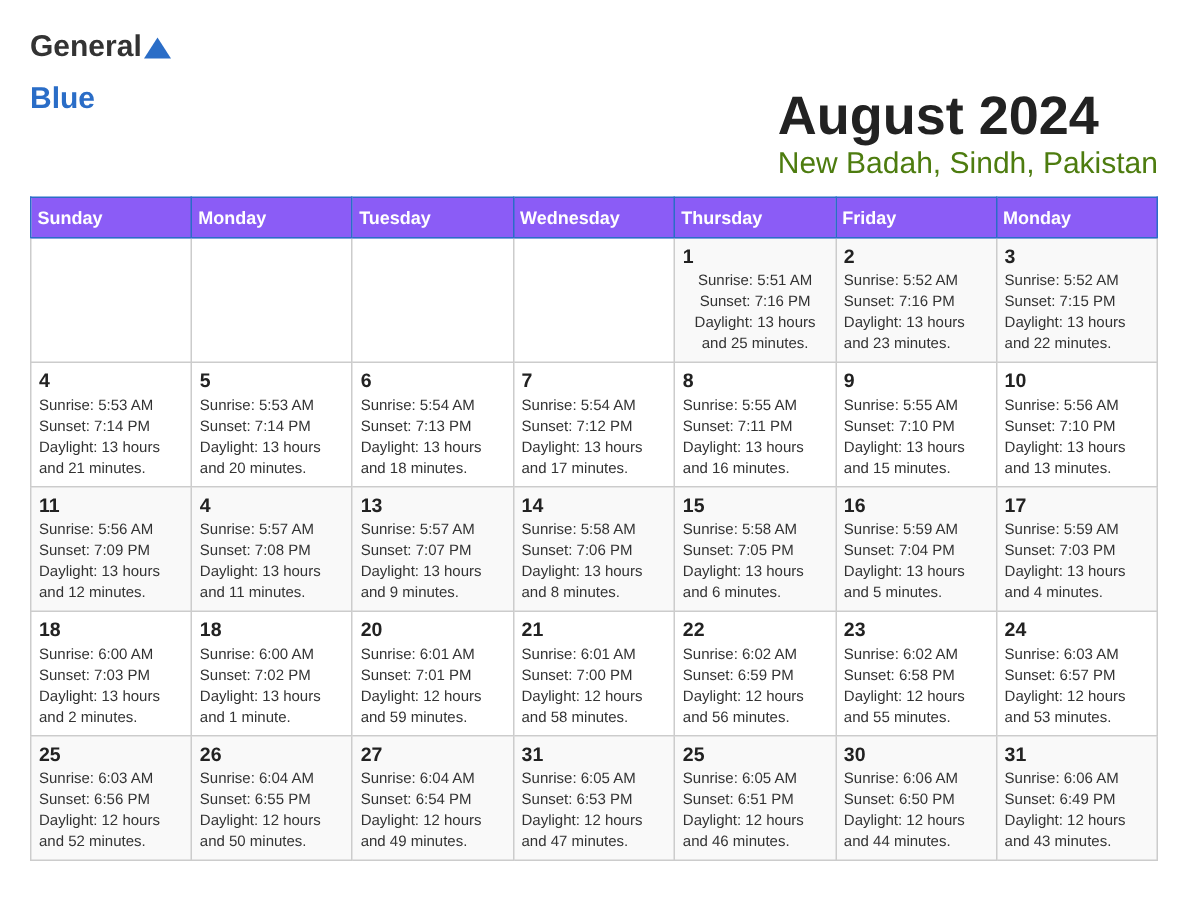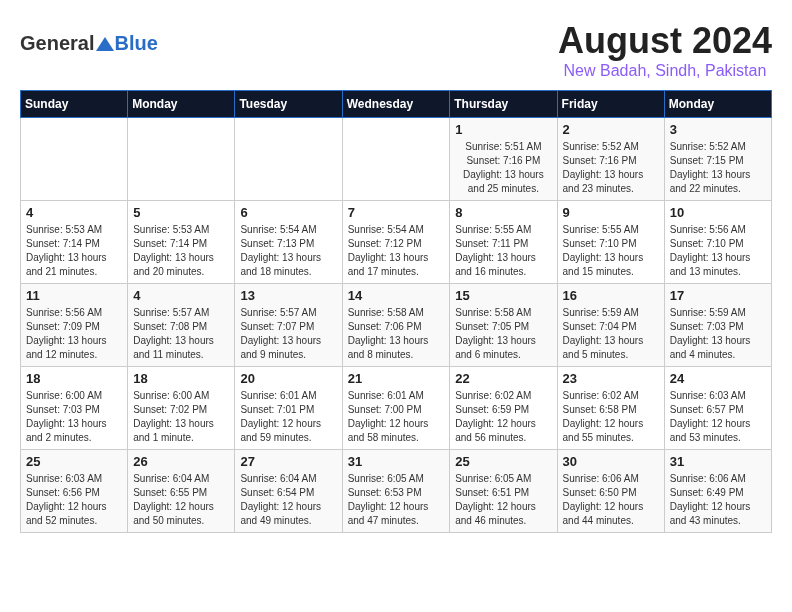--- a/index.html
+++ b/index.html
@@ -11,57 +11,58 @@
       padding: 20px;
     }
     .header {
       display: flex;
       justify-content: space-between;
       align-items: flex-start;
       margin-bottom: 10px;
     }
     .logo {
       display: flex;
-      flex-direction: row;
-      align-items: flex-end;
+      flex-direction: column;
+      align-items: flex-start;
     }
     .logo-general {
       font-size: 20px;
       font-weight: bold;
       color: #333;
     }
     .logo-blue {
       font-size: 20px;
       font-weight: bold;
       color: #2a6dc7;
       margin-top: 12px;
     }
     .logo-top {
       display: flex;
       align-items: center;
     }
     .title-area {
-      text-align: center;
+      text-align: left;
+      margin-top: 36px;
     }
     .month-title {
       font-size: 36px;
       font-weight: bold;
       color: #222;
     }
     .location-title {
-      font-size: 16px;
-      color: #8b5cf6;
+      font-size: 20px;
+      color: #4d7c0f;
     }
     .calendar {
       width: 100%;
       border-collapse: collapse;
       font-size: 11px;
     }
     .calendar thead th {
-      background: #0f172a;
+      background: #8b5cf6;
       color: #fff;
       padding: 6px 4px;
       text-align: left;
       font-size: 12px;
       font-weight: bold;
       border: 1px solid #2a6dc7;
     }
     .calendar tbody td {
       border: 1px solid #ccc;
       vertical-align: top;

